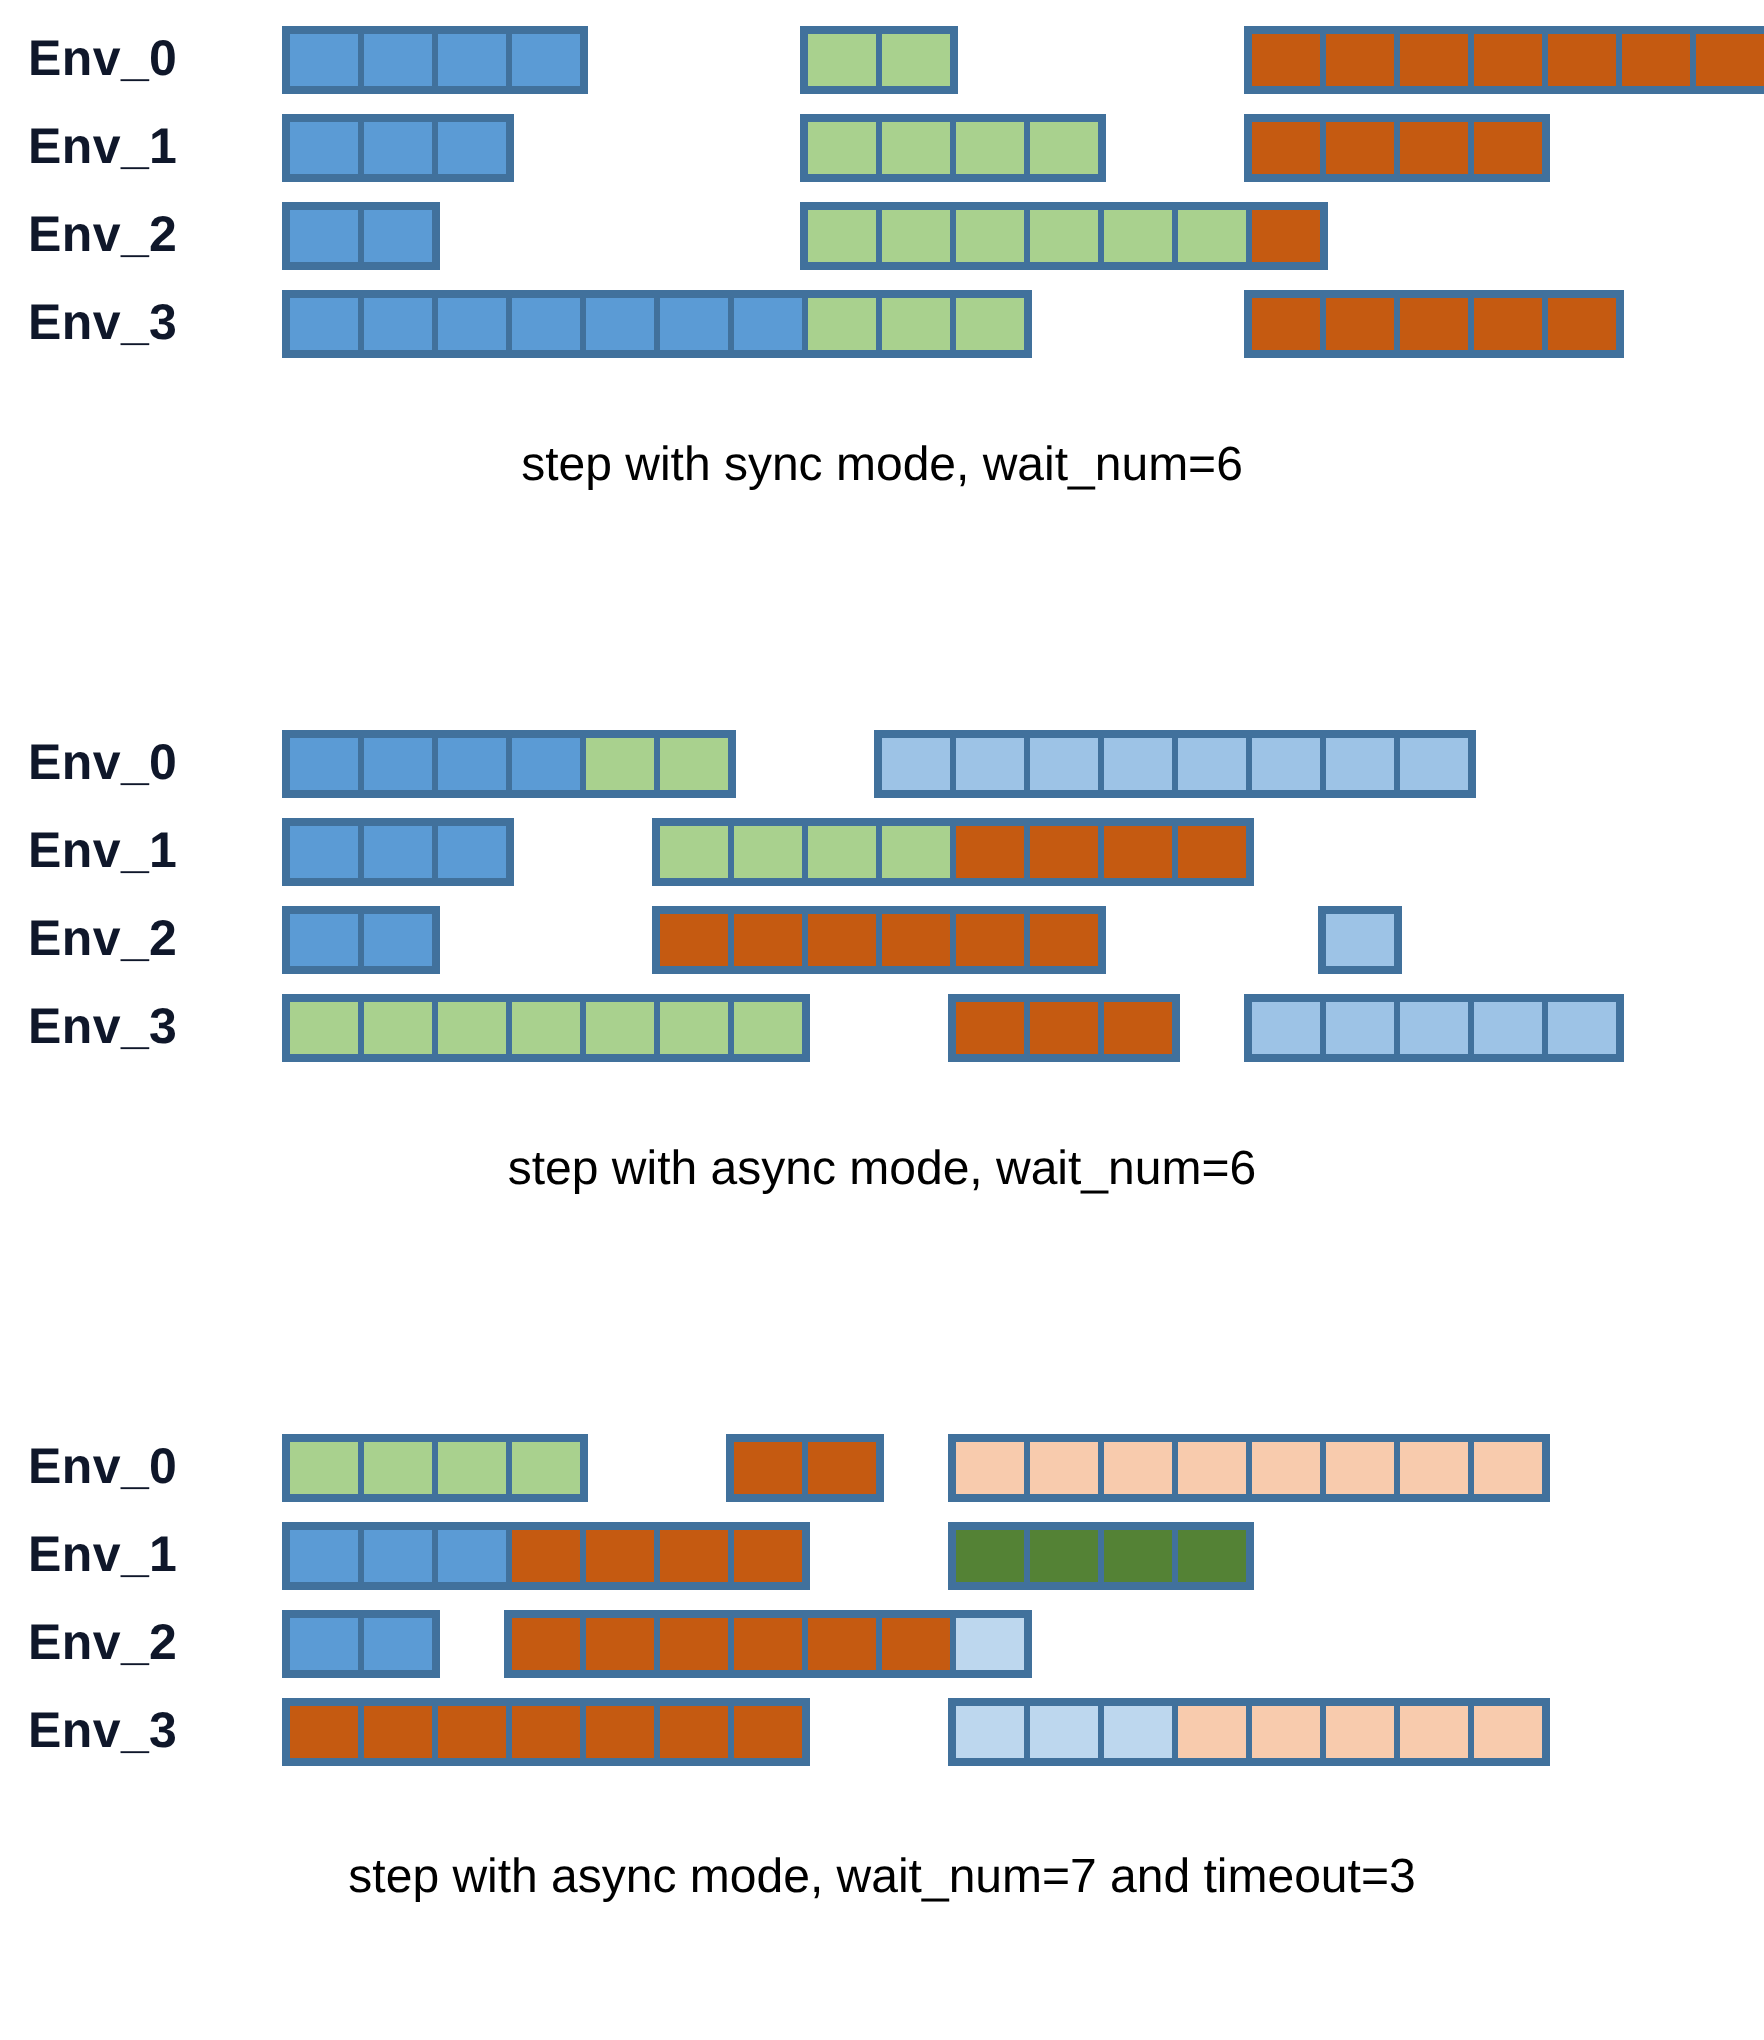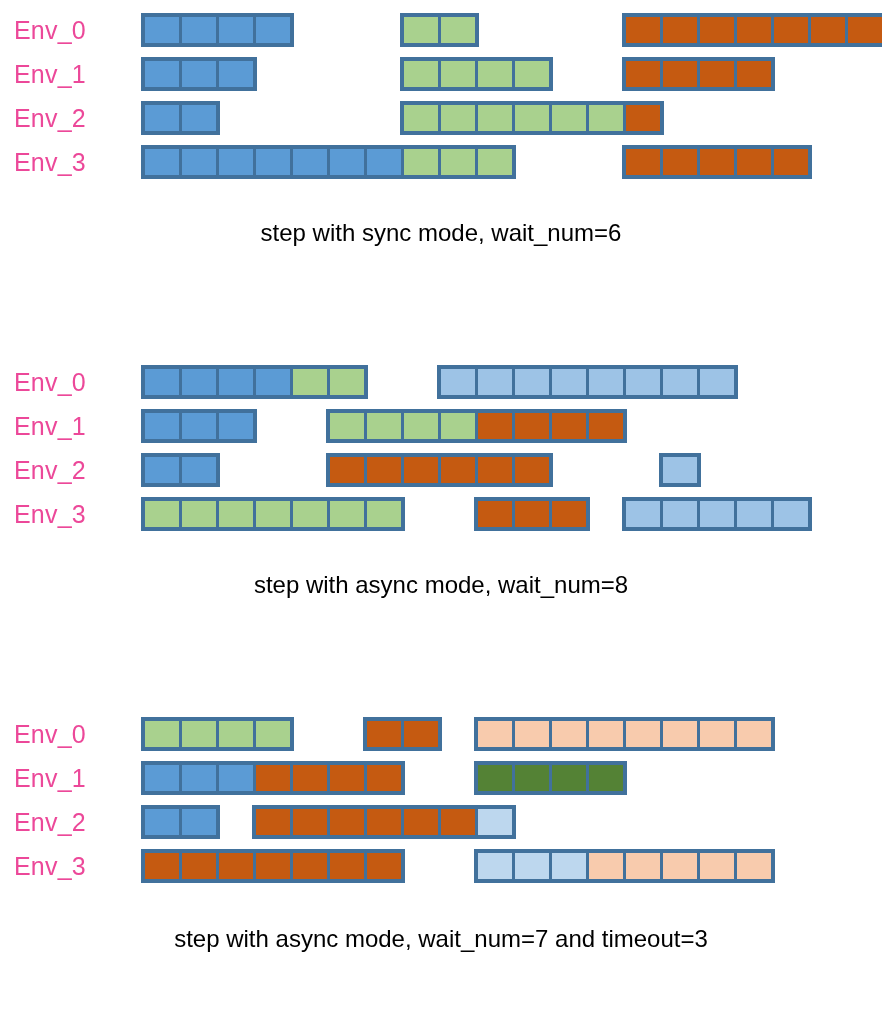--- a/index.html
+++ b/index.html
@@ -22,23 +22,24 @@
     margin:0;
   }
   .row-label{
     position:absolute;
     left:14px;
     top:50%;
     transform:translateY(-50%);
     font-size:25px;
     line-height:25px;
     letter-spacing:0.2px;
-    color:#ec4899;
+    color:#0f172a;
     white-space:nowrap;
     font-family:"Liberation Sans", sans-serif;
+    font-weight:bold;
   }
   .track{
     position:absolute;
     left:141px;
     top:0;
     right:0;
     height:44px;
   }
 
   
@@ -269,21 +270,21 @@
             <div class="block" style="left: 481px; width: 190px;">
               <div class="cell c-lightblue" style="width: 34px; flex: 0 0 34px;"></div>
               <div class="cell c-lightblue" style="width: 34px; flex: 0 0 34px;"></div>
               <div class="cell c-lightblue" style="width: 34px; flex: 0 0 34px;"></div>
               <div class="cell c-lightblue" style="width: 34px; flex: 0 0 34px;"></div>
               <div class="cell c-lightblue" style="width: 34px; flex: 0 0 34px;"></div>
             </div>
           </div>
         </div>
       </div>
-    <div class="caption">step with async mode, wait_num=8</div>
+    <div class="caption">step with async mode, wait_num=6</div>
   </div>
 
   <div class="panel panel3">
     <div class="panel-rows">
         <div class="row">
           <div class="row-label">Env_0</div>
           <div class="track">
             <div class="block" style="left: 0px; width: 153px;">
               <div class="cell c-green" style="width: 34px; flex: 0 0 34px;"></div>
               <div class="cell c-green" style="width: 34px; flex: 0 0 34px;"></div>

